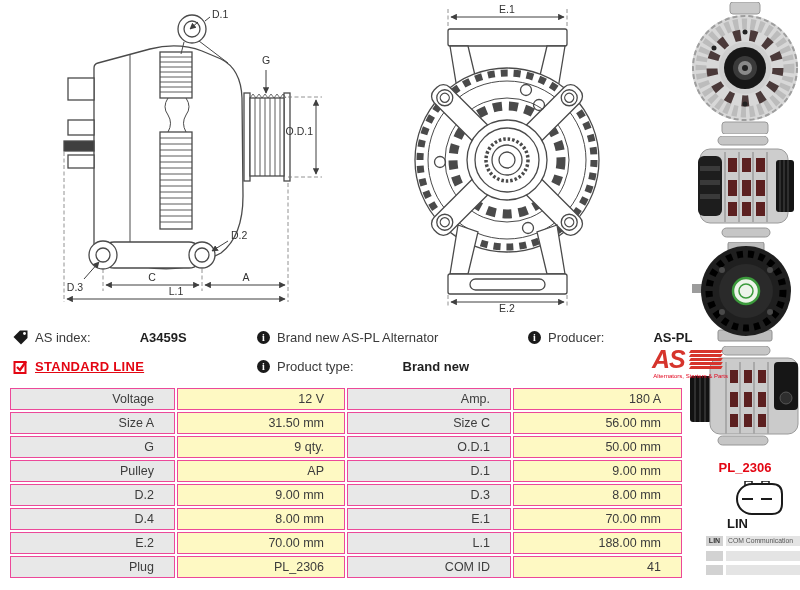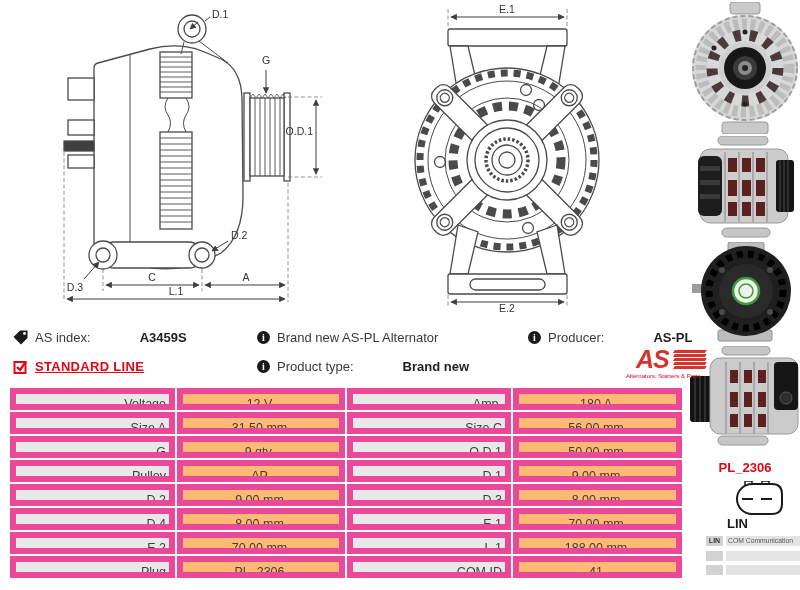--- a/index.html
+++ b/index.html
@@ -9,35 +9,35 @@
 
   
   #info-panel{position:absolute;left:10px;top:320px;width:676px;height:66px;}
   .info-row{position:absolute;display:flex;align-items:center;gap:7px;font-size:13px;height:16px;white-space:nowrap;}
   .info-row b{color:#1f1f1f;margin-left:42px;}
   .icon-circle{display:inline-flex;width:13px;height:13px;border-radius:50%;background:#1a1a1a;
                color:#fff;font:bold 10px "Liberation Serif",serif;align-items:center;justify-content:center;flex:0 0 13px;}
   #standard-line-row span{color:#e30613;font-weight:bold;letter-spacing:.3px;text-decoration:underline;}
 
   
-  #as-logo{position:absolute;left:616px;top:27px;width:86px;text-align:left;}
+  #as-logo{position:absolute;left:632px;top:27px;width:86px;text-align:right;}
   .as-text-wrap{position:relative;height:24px;}
   .as-text{font-style:italic;font-weight:900;font-size:25px;line-height:24px;color:#d6342c;
            letter-spacing:-1px;position:absolute;left:10px;top:0;}
   .as-stripes{position:absolute;left:48px;top:3px;}
   .as-stripes div{height:2.6px;width:32px;background:#d6342c;margin-bottom:1.4px;transform:skewX(-30deg);}
   .as-tagline{font-size:6px;color:#e2001a;white-space:nowrap;margin-top:2px;}
 
   
   #spec-table{position:absolute;left:10px;top:388px;width:672px;display:grid;
               grid-template-columns:165px 168px 164px 169px;grid-auto-rows:22px;gap:2px;}
-  #spec-table .cell{box-sizing:border-box;border:6px solid #ec4899;font-size:12.5px;color:#3c3c3c;
-                    text-align:right;padding-right:3px;line-height:20px;overflow:hidden;}
+  #spec-table .cell{box-sizing:border-box;border:1px solid #ec4899;font-size:12.5px;color:#3c3c3c;
+                    text-align:right;padding-right:20px;line-height:20px;overflow:hidden;}
   #spec-table .label{background:#e8e8e8;}
-  #spec-table .value{background:#fdba74;text-align:center;}
+  #spec-table .value{background:#fef9c3;}
 
   
   #connector-code{position:absolute;left:690px;top:460px;width:110px;text-align:center;
                   font-weight:bold;font-size:13px;color:#e30613;}
   #connector-type{position:absolute;left:727px;top:516px;font-weight:bold;font-size:13px;color:#1a1a1a;}
   #connector-table{position:absolute;left:706px;top:536px;width:94px;}
   .ct-row{display:flex;gap:3px;margin-bottom:4.5px;}
   .ct-key{width:17px;height:10px;background:#d2d2d2;font-weight:bold;font-size:7px;color:#333;
           text-align:center;line-height:10px;flex:0 0 17px;}
   .ct-val{flex:1;height:10px;background:#e4e4e4;font-size:6.8px;color:#555;line-height:10px;

